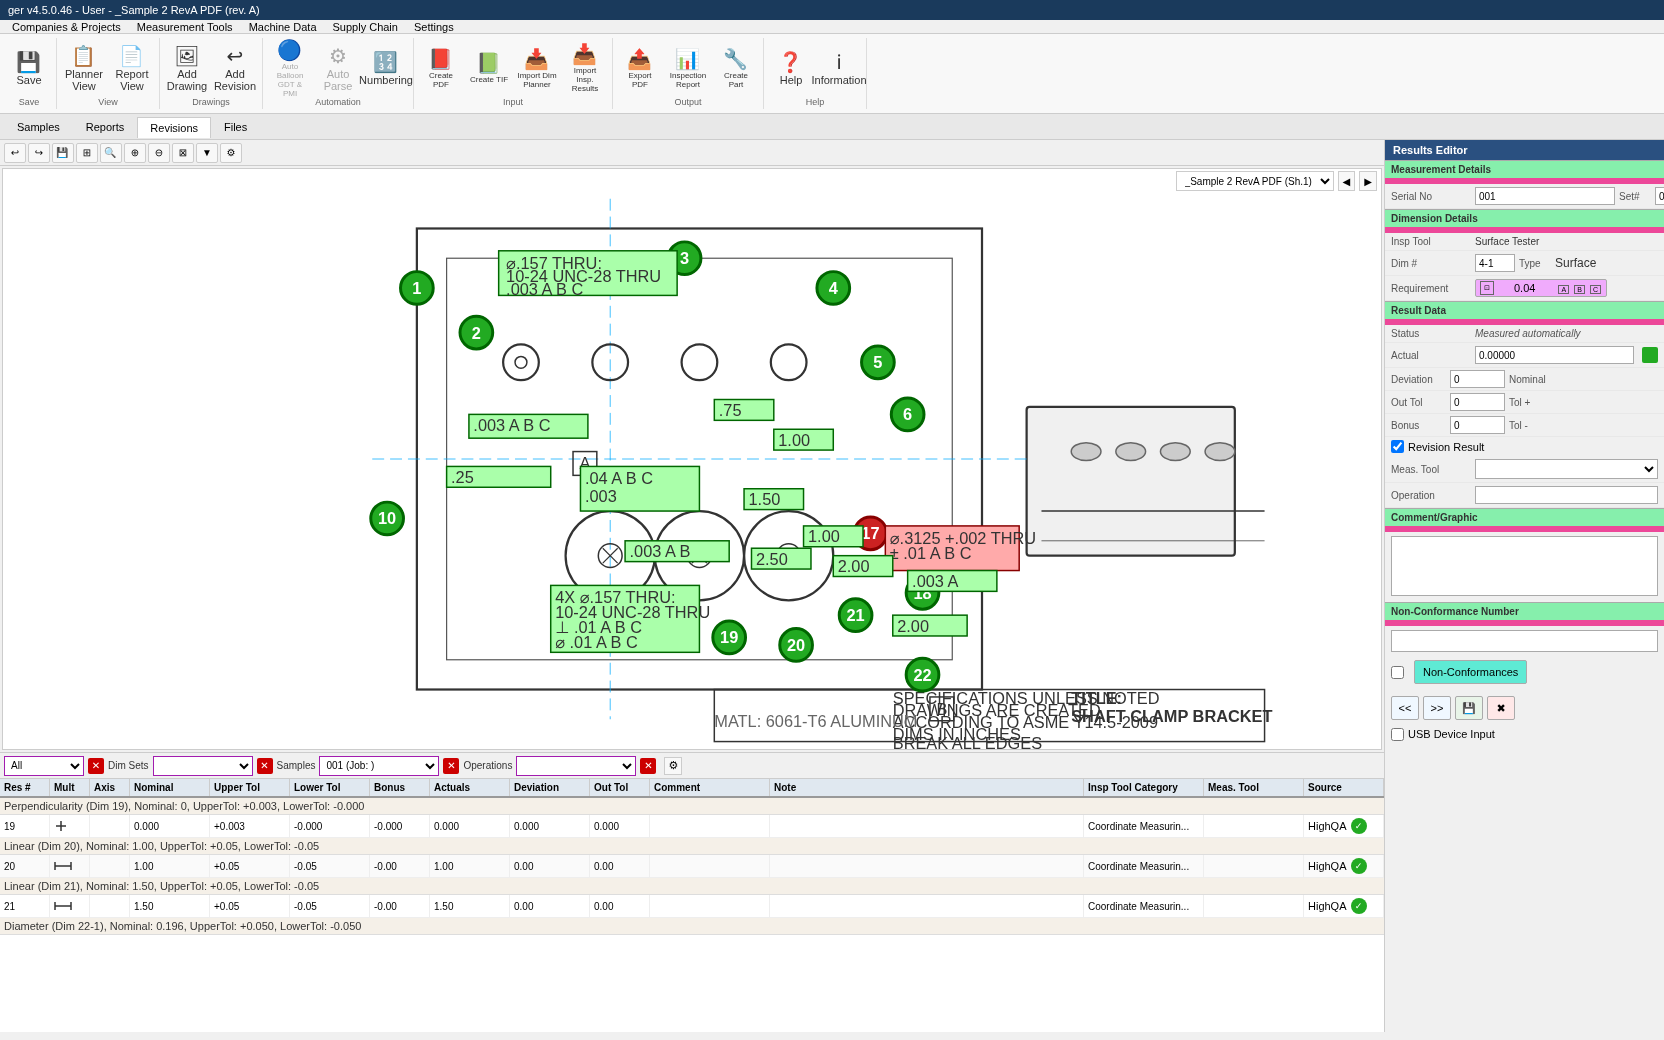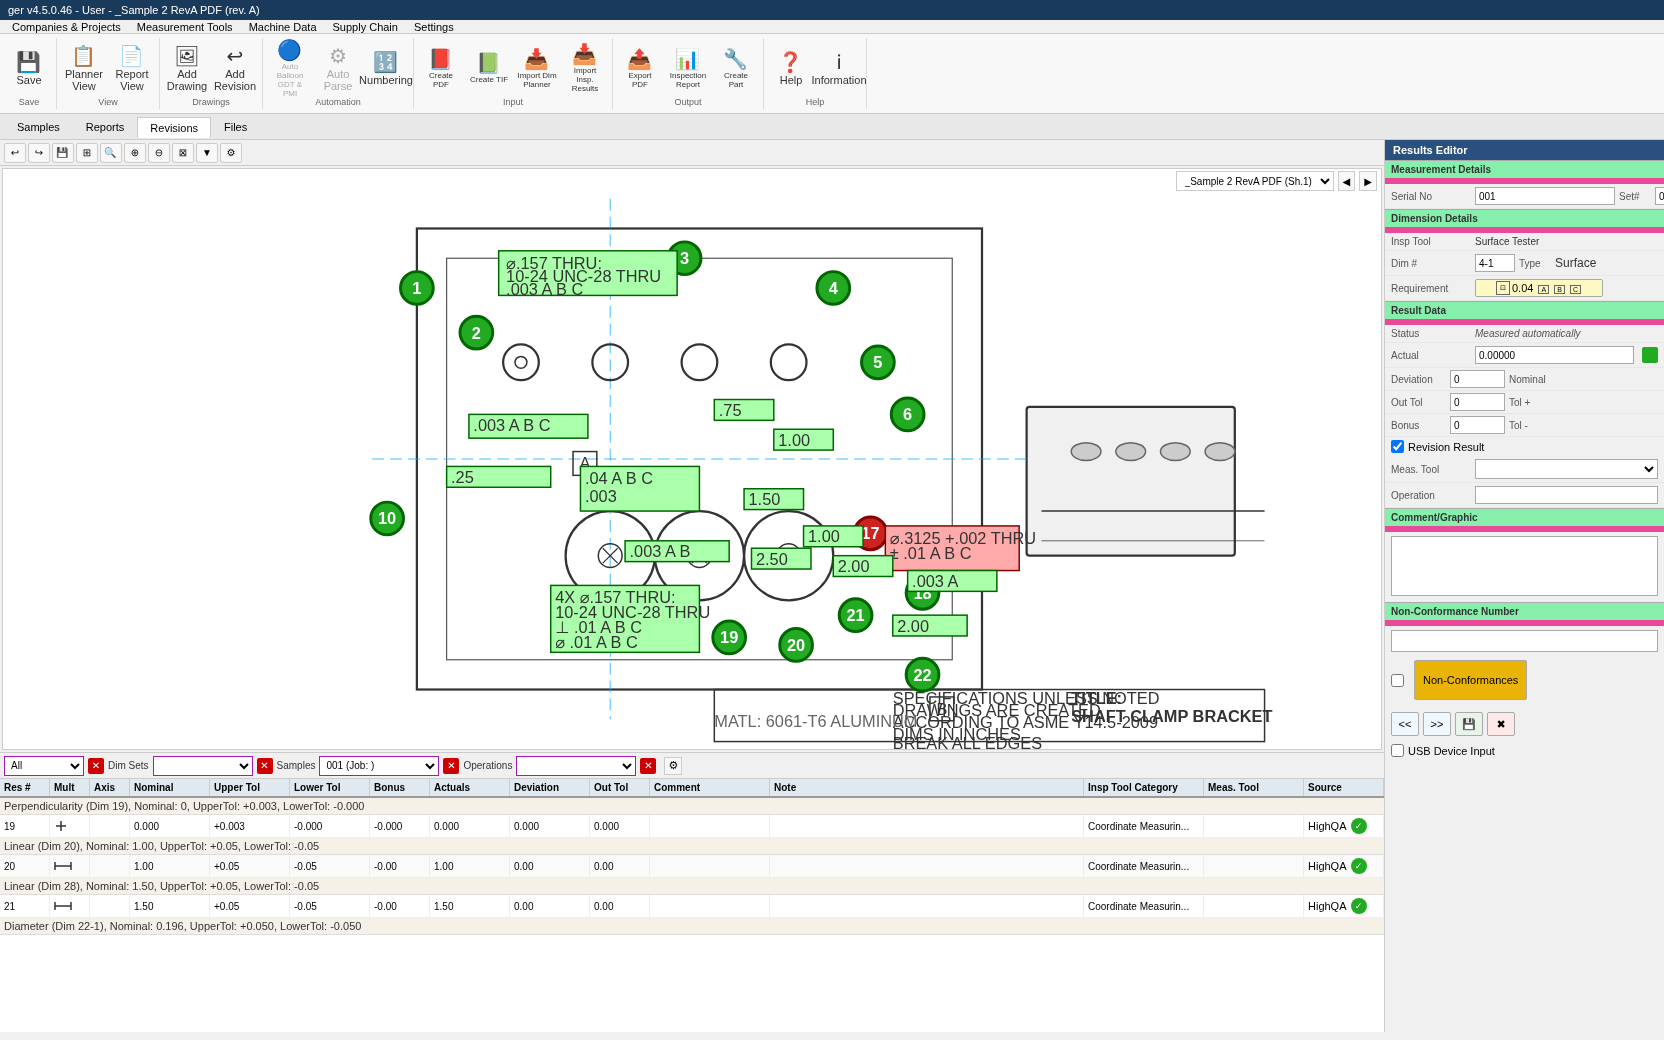--- a/index.html
+++ b/index.html
@@ -333,24 +333,24 @@
       border: 1px solid #aaa;
       padding: 0 3px;
       background: white;
     }
 
     
     .req-bar {
       display: flex;
       align-items: center;
       border: 1px solid #aaa;
-      background: #fef9c3;
-      padding: 1px 20px;
+      background: #f0abfc;
+      padding: 1px 4px;
       font-size: 9px;
-      gap: 2px;
+      gap: 20px;
       border-radius: 2px;
     }
     .req-icon {
       width: 14px;
       height: 14px;
       border: 1px solid #666;
       display: flex;
       align-items: center;
       justify-content: center;
       font-size: 7px;
@@ -428,22 +428,22 @@
       border: 1px solid #aaa;
       background: white;
       padding: 0 4px;
     }
     .nc-btn {
       display: flex;
       align-items: center;
       justify-content: center;
       gap: 4px;
       border: 1px solid #aaa;
-      background: #eab308;
-      height: 40px;
+      background: #5eead4;
+      height: 24px;
       padding: 0 8px;
       cursor: pointer;
       font-size: 10px;
       border-radius: 2px;
       margin: 4px 6px;
     }
 
     
     .nav-buttons {
       display: flex;
@@ -461,21 +461,21 @@
       align-items: center;
       justify-content: center;
       border-radius: 2px;
     }
     .nav-btn.save { background: #e8f4e8; }
     .nav-btn.cancel { background: #ffe8e8; }
 
     
     .usb-row {
       display: flex;
-      align-items: center;
+      align-items: flex-start;
       gap: 4px;
       padding: 4px 6px;
       font-size: 10px;
     }
 
     
     .drawing-svg {
       width: 100%;
       height: 100%;
     }
@@ -893,21 +893,21 @@
           <div class="grid-cell"></div>
           <div class="grid-cell">Coordinate Measurin...</div>
           <div class="grid-cell"></div>
           <div class="grid-cell">
             <span>HighQA</span>
             <div class="status-ok" style="margin-left:4px;">✓</div>
           </div>
         </div>
 
         <div class="grid-group-row">
-          <span>Linear (Dim 28),  Nominal: 1.50,  UpperTol: +0.05,  LowerTol: -0.05</span>
+          <span>Linear (Dim 21),  Nominal: 1.50,  UpperTol: +0.05,  LowerTol: -0.05</span>
         </div>
         <div class="grid-data-row">
           <div class="grid-cell">21</div>
           <div class="grid-cell">
             <svg width="18" height="12" viewBox="0 0 18 12">
                 <line x1="1" y1="6" x2="17" y2="6" stroke="#333" stroke-width="1.5"></line>
                 <line x1="1" y1="2" x2="1" y2="10" stroke="#333" stroke-width="1.5"></line>
                 <line x1="17" y1="2" x2="17" y2="10" stroke="#333" stroke-width="1.5"></line>
               </svg>
           </div>

